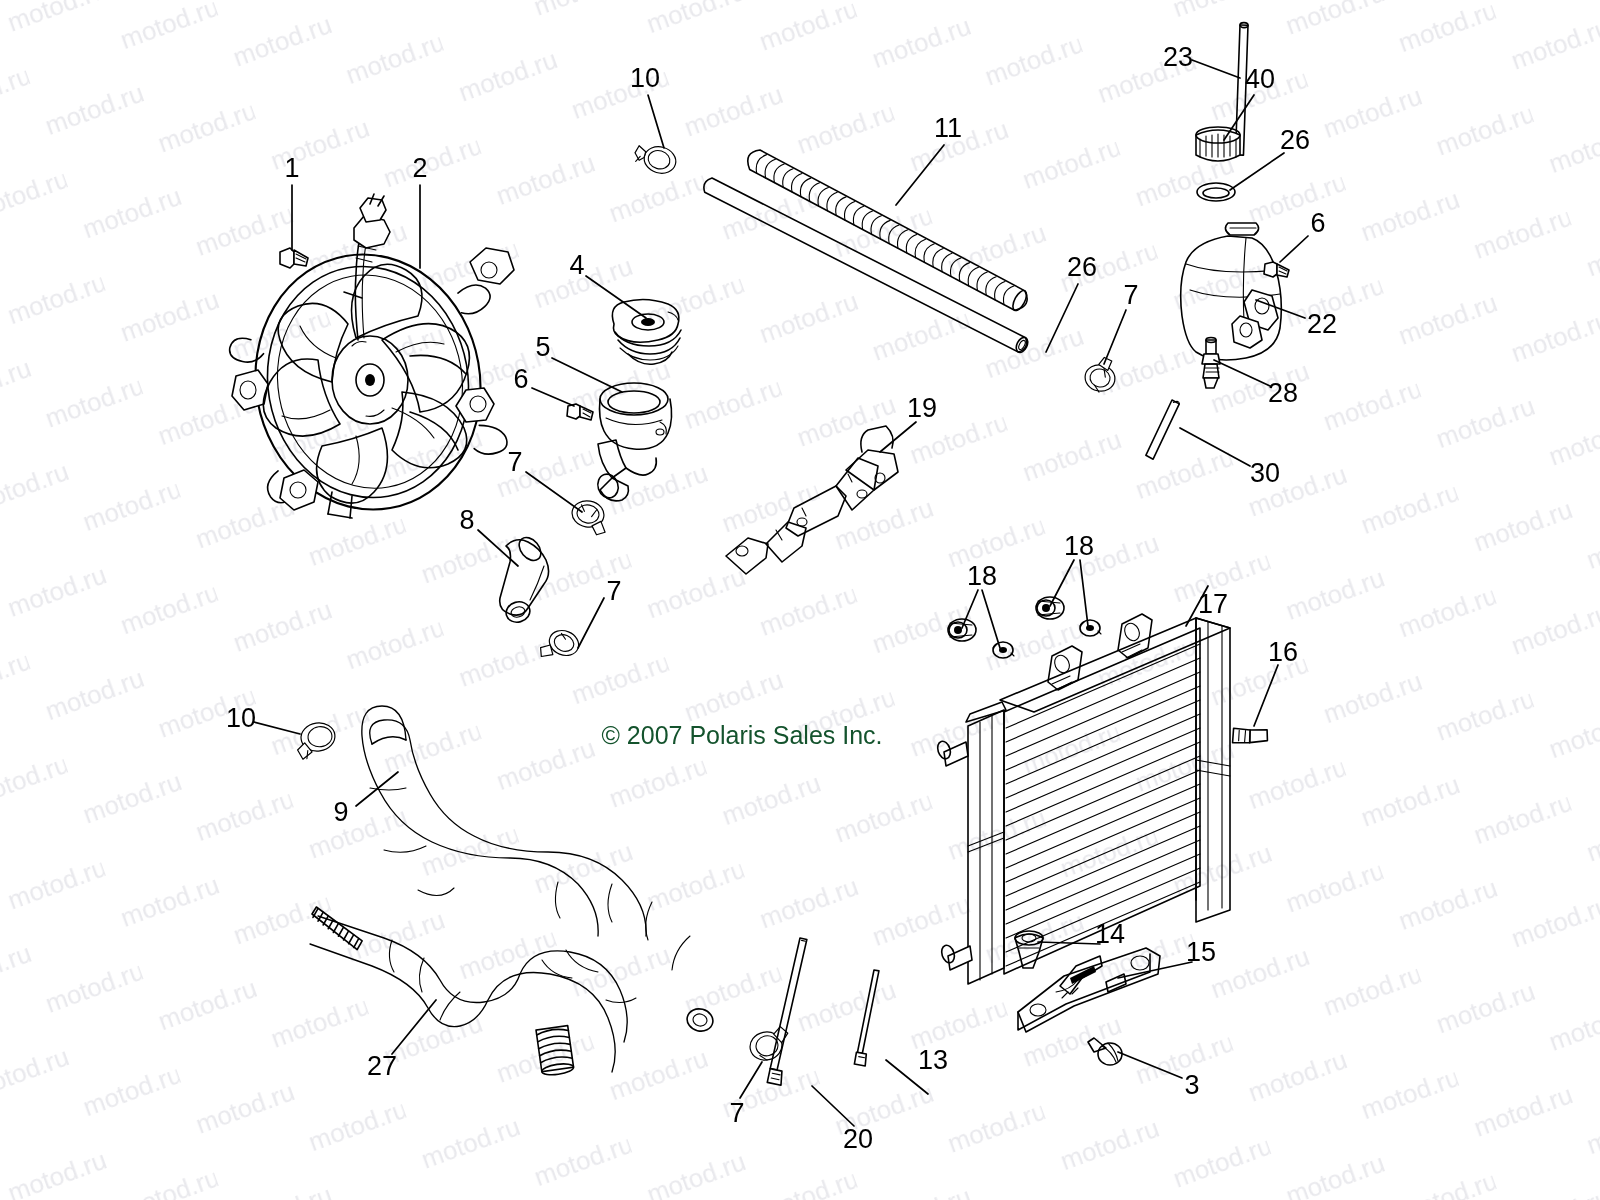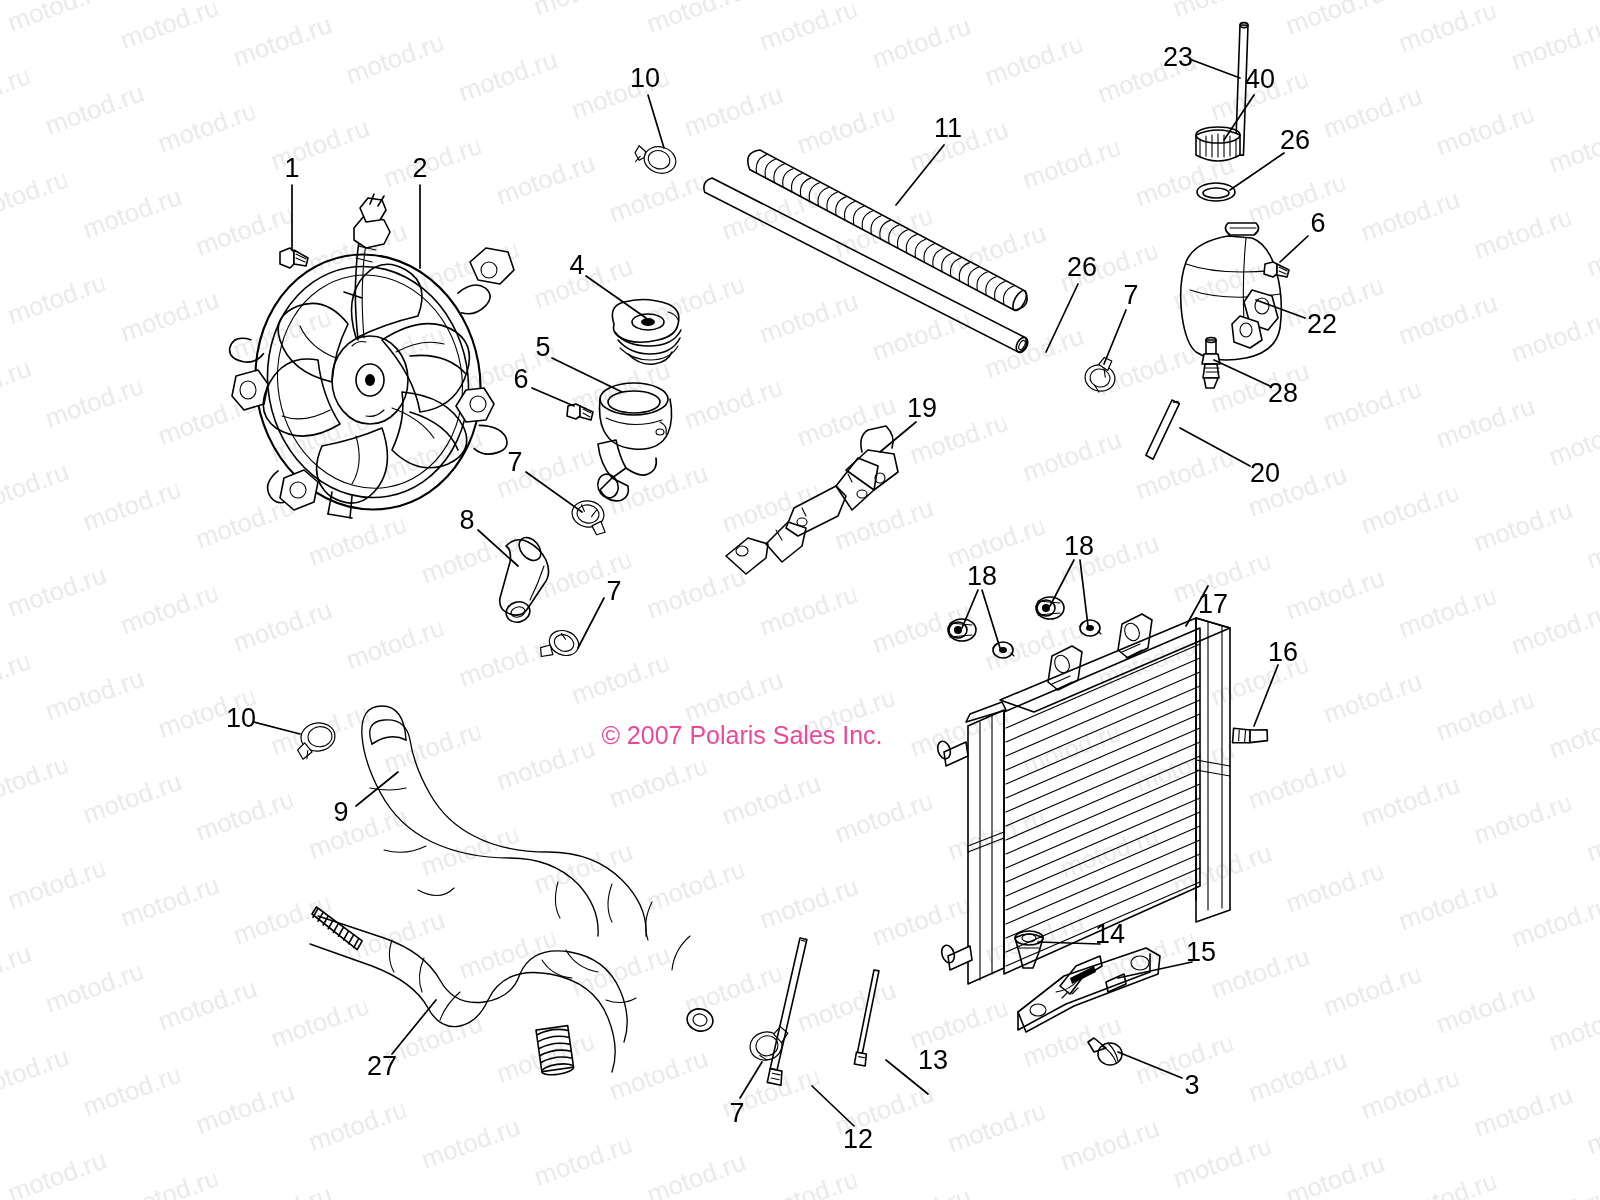--- a/index.html
+++ b/index.html
@@ -8,21 +8,21 @@
        font-family:"Liberation Sans", sans-serif;}
   #stage{position:relative;width:1600px;height:1200px;background:#ffffff;}
   #wm, #art, #labels{position:absolute;left:0;top:0;width:1600px;height:1200px;}
   #wm{z-index:1;}
   #art{z-index:2;}
   #labels{z-index:3;}
   .lbl{position:absolute;font-family:"Liberation Sans",sans-serif;
        font-size:27px;color:#000;line-height:1;white-space:nowrap;
        transform:translate(-50%,-50%);}
   .cpr{position:absolute;font-family:"Liberation Sans",sans-serif;
-       font-size:25px;color:#ec4899;white-space:nowrap;
+       font-size:25px;color:#14532d;white-space:nowrap;
        transform:translate(-50%,-50%);}
   svg{display:block;}
   .ln{fill:none;stroke:#000;stroke-width:1.6;stroke-linecap:round;stroke-linejoin:round;}
   .ln2{fill:none;stroke:#000;stroke-width:2.1;stroke-linecap:round;stroke-linejoin:round;}
   .lnT{fill:none;stroke:#000;stroke-width:1.1;stroke-linecap:round;stroke-linejoin:round;}
   .lnH{fill:none;stroke:#000;stroke-width:1.35;stroke-linecap:round;stroke-linejoin:round;}
   .fillW{fill:#ffffff;stroke:#000;stroke-width:1.6;stroke-linejoin:round;}
   .fillW2{fill:#ffffff;stroke:#000;stroke-width:1.2;stroke-linejoin:round;}
   .fillK{fill:#000;stroke:none;}
   .leader{fill:none;stroke:#000;stroke-width:1.7;stroke-linecap:round;}
@@ -556,38 +556,38 @@
     <span class="lbl" style="left:645px;top:78px">10</span>
     <span class="lbl" style="left:948px;top:128px">11</span>
     <span class="lbl" style="left:1082px;top:267px">26</span>
     <span class="lbl" style="left:1178px;top:57px">23</span>
     <span class="lbl" style="left:1260px;top:79px">40</span>
     <span class="lbl" style="left:1295px;top:140px">26</span>
     <span class="lbl" style="left:1318px;top:223px">6</span>
     <span class="lbl" style="left:1322px;top:324px">22</span>
     <span class="lbl" style="left:1131px;top:295px">7</span>
     <span class="lbl" style="left:1283px;top:393px">28</span>
-    <span class="lbl" style="left:1265px;top:473px">20</span>
+    <span class="lbl" style="left:1265px;top:473px">30</span>
     <span class="lbl" style="left:577px;top:265px">4</span>
     <span class="lbl" style="left:543px;top:347px">5</span>
     <span class="lbl" style="left:521px;top:379px">6</span>
     <span class="lbl" style="left:515px;top:462px">7</span>
     <span class="lbl" style="left:467px;top:520px">8</span>
     <span class="lbl" style="left:614px;top:591px">7</span>
     <span class="lbl" style="left:922px;top:408px">19</span>
     <span class="lbl" style="left:982px;top:576px">18</span>
     <span class="lbl" style="left:1079px;top:546px">18</span>
     <span class="lbl" style="left:1213px;top:604px">17</span>
     <span class="lbl" style="left:1283px;top:652px">16</span>
     <span class="lbl" style="left:1110px;top:934px">14</span>
     <span class="lbl" style="left:1201px;top:952px">15</span>
     <span class="lbl" style="left:1192px;top:1085px">3</span>
     <span class="lbl" style="left:241px;top:718px">10</span>
     <span class="lbl" style="left:341px;top:812px">9</span>
     <span class="lbl" style="left:382px;top:1066px">27</span>
     <span class="lbl" style="left:737px;top:1113px">7</span>
-    <span class="lbl" style="left:858px;top:1139px">12</span>
+    <span class="lbl" style="left:858px;top:1139px">20</span>
     <span class="lbl" style="left:933px;top:1060px">13</span>
 
     <span class="cpr" style="left:742px;top:735px">© 2007 Polaris Sales Inc.</span>
   </div>
 
 </div>
 
 </body></html>

